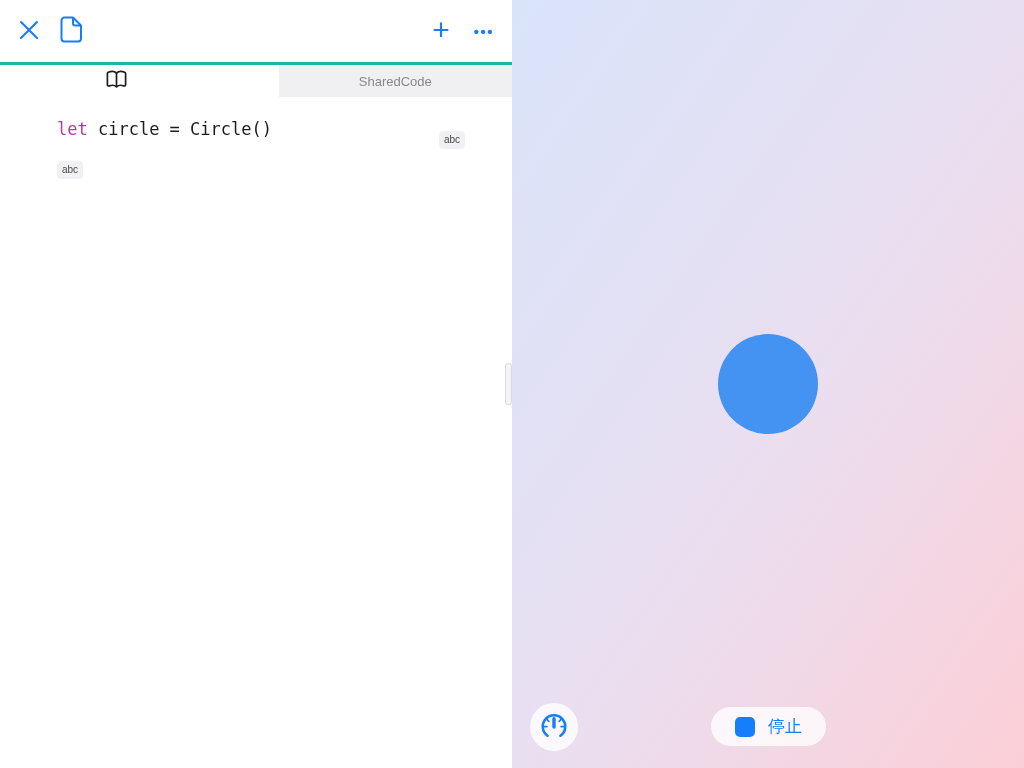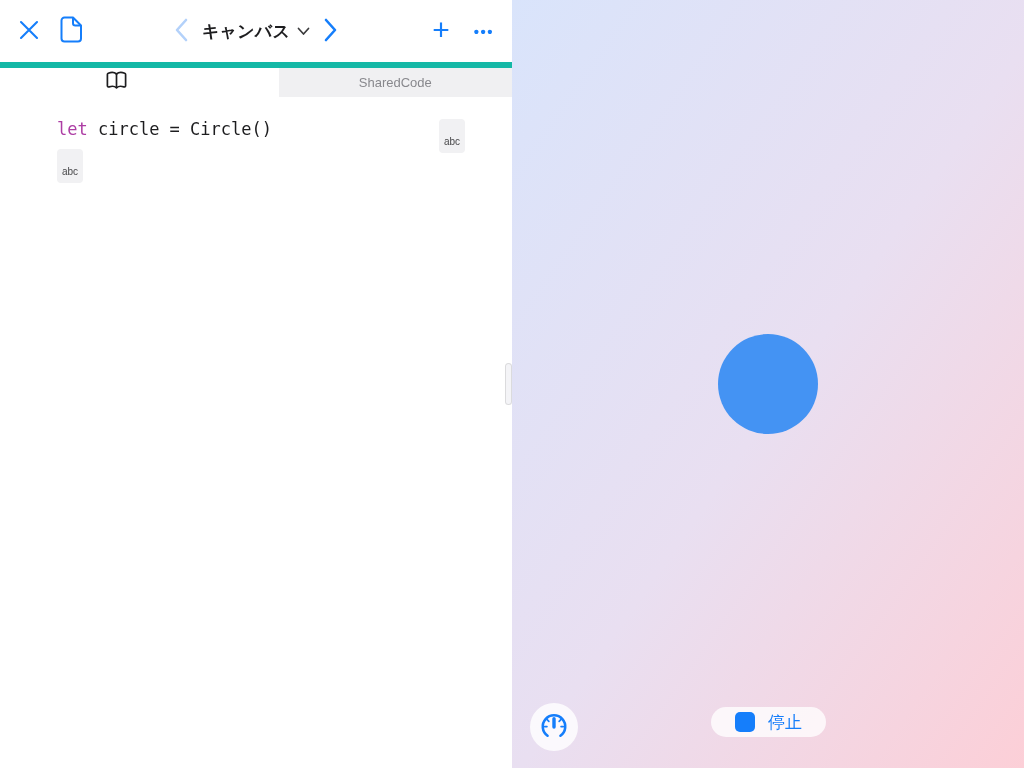--- a/index.html
+++ b/index.html
@@ -26,21 +26,21 @@
     display: flex; align-items: center; justify-content: center;
     color: #157EFB;
   }
   .doc-title-group { display: flex; align-items: center; gap: 7px; cursor: pointer; }
   .doc-title { font-size: 17px; font-weight: 700; color: #1d1d1f; letter-spacing: 0.2px; }
   .plus-glyph { font-size: 30px; font-weight: 300; color: #157EFB; line-height: 1; margin-top: -3px; }
   .more-glyph { font-size: 15px; font-weight: 700; color: #157EFB; letter-spacing: 1.5px; line-height: 1; }
 
   .tabbar {
     height: 35px; flex: 0 0 35px; display: flex;
-    border-top: 6px solid #14b8a6;
+    border-top: 3px solid #14b8a6;
     gap: 45px;
   }
   .tab {
     flex: 1; display: flex; align-items: center; justify-content: center; cursor: pointer;
   }
   .tab-active { background: #ffffff; }
   .tab-inactive { background: #f0f0f2; }
   .tab-label { font-size: 13px; color: #88888d; }
 
   .editor { flex: 1; background: #ffffff; padding: 22px 0 0 0; position: relative; }
@@ -48,21 +48,21 @@
     display: flex; height: 30px;
     padding-left: 57px; padding-right: 47px;
     font-family: "DejaVu Sans Mono", monospace;
     font-size: 17px; color: #1d1d1f; white-space: pre;
   }
   .code-text { flex: 1; white-space: pre; }
   .kw { color: #AD3DA4; }
   .result-badge {
     flex: 0 0 auto; background: #f1f1f3; border-radius: 4px;
     font-family: "Liberation Sans", sans-serif; font-size: 10px; color: #48484a;
-    padding: 17px 5px; line-height: 1.2; cursor: pointer;
+    padding: 3px 5px; line-height: 1.2; cursor: pointer; margin-top: 12px;
   }
 
   
   .splitter-handle {
     position: absolute; left: 505px; top: 363px; width: 7px; height: 42px;
     background: #f4f4f7; border: 1px solid rgba(0,0,0,0.10); border-radius: 4px;
     cursor: col-resize; z-index: 5;
   }
 
   
@@ -75,21 +75,21 @@
     position: absolute; left: 206px; top: 334px; width: 100px; height: 100px;
     border-radius: 50%; background: #4493f3; cursor: grab;
   }
   .speed-btn {
     position: absolute; left: 18px; top: 703px; width: 48px; height: 48px;
     border-radius: 50%; background: rgba(255,255,255,0.82);
     border: none; display: flex; align-items: center; justify-content: center;
     cursor: pointer;
   }
   .stop-btn {
-    position: absolute; left: 199px; top: 707px; width: 115px; height: 30px;
+    position: absolute; left: 199px; top: 707px; width: 115px; height: 39px;
     border-radius: 20px; background: rgba(255,255,255,0.78);
     border: none; display: flex; align-items: center; justify-content: center; gap: 13px;
     cursor: pointer;
   }
   .stop-square { width: 20px; height: 20px; background: #157EFB; border-radius: 5px; }
   .stop-label { font-size: 17px; color: #157EFB; }
 </style>
 </head>
 <body>
 
@@ -109,44 +109,20 @@
         <button class="icon-btn">
           <span>
             <svg width="23" height="27" viewBox="0 0 23 27">
               <path d="M4.5 1.5 h8.5 l8 8 v13 a3 3 0 0 1 -3 3 h-13.5 a3 3 0 0 1 -3 -3 v-18 a3 3 0 0 1 3 -3 z" fill="none" stroke="#157EFB" stroke-width="2" stroke-linejoin="round"></path>
               <path d="M13 2 v5.2 a2.3 2.3 0 0 0 2.3 2.3 H20.5" fill="none" stroke="#157EFB" stroke-width="2" stroke-linejoin="round"></path>
             </svg>
           </span>
         </button>
       </div>
 
-      <div class="tb-group tb-center">
-        <button class="icon-btn">
-          <span>
-            <svg width="14" height="24" viewBox="0 0 14 24">
-                <path d="M12 2 L3 12 L12 22" stroke="#b3d1fa" stroke-width="2.6" stroke-linecap="round" stroke-linejoin="round" fill="none"></path>
-              </svg>
-          </span>
-        </button>
-        <div class="doc-title-group">
-          <span class="doc-title">キャンバス</span>
-          <span>
-            <svg width="13" height="9" viewBox="0 0 13 9">
-                <path d="M1.5 1.5 L6.5 7 L11.5 1.5" stroke="#3a3a3c" stroke-width="1.7" stroke-linecap="round" stroke-linejoin="round" fill="none"></path>
-              </svg>
-          </span>
-        </div>
-        <button class="icon-btn">
-          <span>
-            <svg width="14" height="24" viewBox="0 0 14 24">
-                <path d="M2 2 L11 12 L2 22" stroke="#157EFB" stroke-width="2.6" stroke-linecap="round" stroke-linejoin="round" fill="none"></path>
-              </svg>
-          </span>
-        </button>
-      </div>
 
       <div class="tb-group tb-right">
         <button class="icon-btn">
           <span class="plus-glyph">+</span>
         </button>
         <button class="icon-btn">
           <span class="more-glyph">•••</span>
         </button>
       </div>
     </div>

